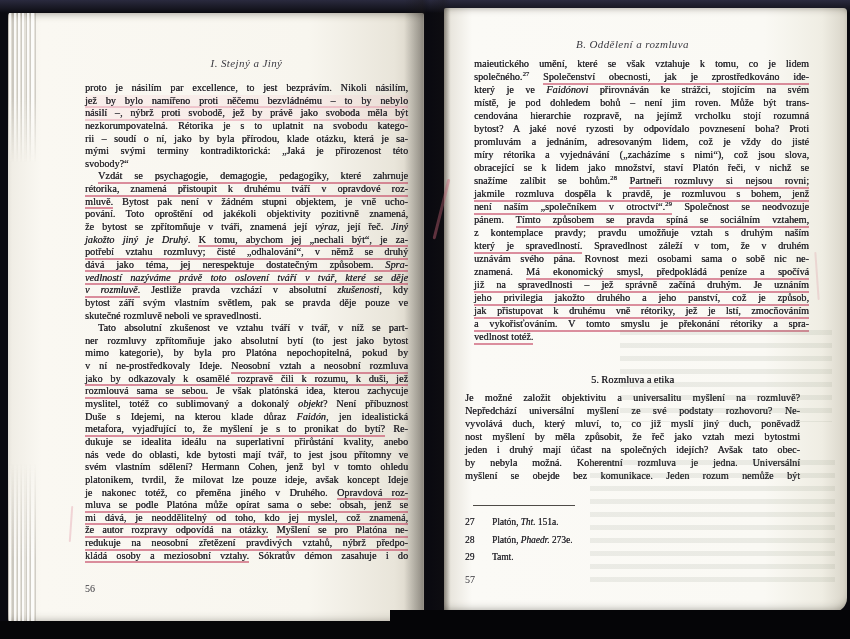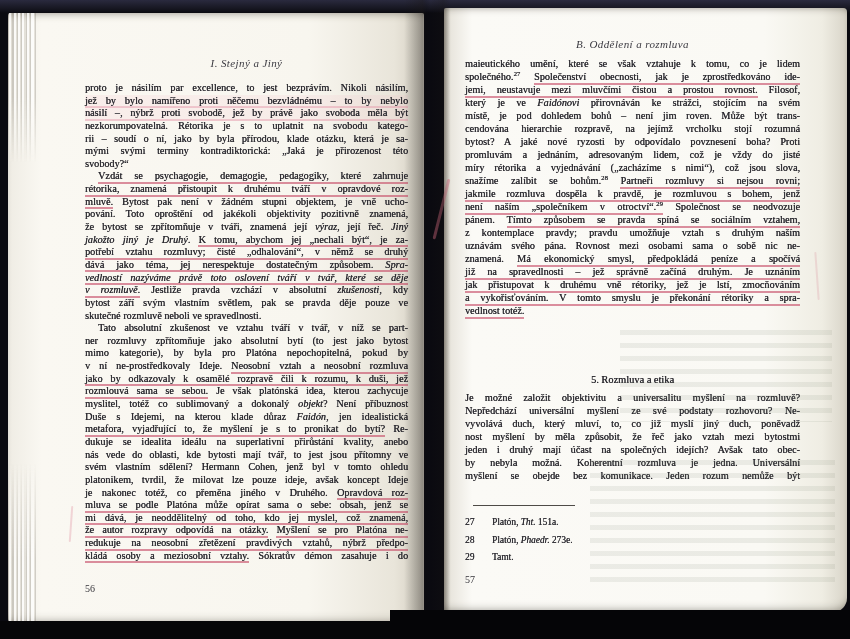--- a/index.html
+++ b/index.html
@@ -95,38 +95,40 @@
         <div class="line"><span class="ul">mi dává, je neoddělitelný od toho, kdo jej myslel, což znamená,</span></div>
         <div class="line"><span class="ul">že autor rozpravy odpovídá na otázky.</span> <span class="ul">Myšlení se pro Platóna ne-</span></div>
         <div class="line"><span class="ul">redukuje na neosobní zřetězení pravdivých vztahů, nýbrž předpo-</span></div>
         <div class="line"><span class="ul">kládá osoby a meziosobní vztahy.</span> Sókratův démon zasahuje i do</div>
       </div>
     <div class="page-number" style="left:77px;top:570px;width:323px;">56</div>
   </div>
 
   <div class="page lh-right" id="page-right">
     <div class="running-header" style="left:21px;top:30px;width:335px;">B. Oddělení a rozmluva</div>
-    <div class="body-block" id="right-body-a" style="left:21px;top:50px;width:335px;">
+    <div class="body-block" id="right-body-a" style="left:30px;top:50px;width:335px;">
         <div class="line">maieutického umění, které se však vztahuje k tomu, co je lidem</div>
         <div class="line">společného.<sup>27</sup> <span class="ul">Společenství obecnosti, jak je zprostředkováno ide-</span></div>
-        <div class="line"><span class="ul">jemi, neustavuje mezi mluvčími čistou a prostou rovnost.</span> Filosof,</div>
         <div class="line">který je ve <i>Faidónovi</i> přirovnáván ke strážci, stojícím na svém</div>
         <div class="line">místě, je pod dohledem bohů – není jim roven. Může být trans-</div>
         <div class="line">cendována hierarchie rozpravě, na jejímž vrcholku stojí rozumná</div>
         <div class="line">bytost? A jaké nové ryzosti by odpovídalo povznesení boha? Proti</div>
         <div class="line">promluvám a jednáním, adresovaným lidem, což je vždy do jisté</div>
         <div class="line">míry rétorika a vyjednávání („zacházíme s nimi“), což jsou slova,</div>
+        <div class="line">obracející se k lidem jako množství, staví Platón řeči, v nichž se</div>
         <div class="line">snažíme zalíbit se bohům.<sup>28</sup> <span class="ul">Partneři rozmluvy si nejsou rovni;</span></div>
         <div class="line"><span class="ul">jakmile rozmluva dospěla k pravdě, je rozmluvou s bohem, jenž</span></div>
         <div class="line"><span class="ul">není naším „společníkem v otroctví“.<sup>29</sup></span> Společnost se neodvozuje</div>
         <div class="line">pánem. <span class="ul">Tímto způsobem se pravda spíná se sociálním vztahem,</span></div>
         <div class="line">z kontemplace pravdy; pravdu umožňuje vztah s druhým naším</div>
+        <div class="line"><span class="ul">který je spravedlností.</span> Spravedlnost záleží v tom, že v druhém</div>
         <div class="line">uznávám svého pána. Rovnost mezi osobami sama o sobě nic ne-</div>
         <div class="line">znamená. <span class="ul">Má ekonomický smysl, předpokládá peníze a spočívá</span></div>
         <div class="line"><span class="ul">již na spravedlnosti – jež správně začíná druhým. Je uznáním</span></div>
+        <div class="line"><span class="ul">jeho privilegia jakožto druhého a jeho panství, což je způsob,</span></div>
         <div class="line"><span class="ul">jak přistupovat k druhému vně rétoriky, jež je lstí, zmocňováním</span></div>
         <div class="line"><span class="ul">a vykořisťováním. V tomto smyslu je překonání rétoriky a spra-</span></div>
         <div class="line end"><span class="ul">vedlnost totéž.</span></div>
       </div>
     <div class="subheading" style="left:21px;top:366px;width:335px;">5. Rozmluva a etika</div>
     <div class="body-block" id="right-body-b" style="left:21px;top:384px;width:335px;">
         <div class="line">Je možné založit objektivitu a universalitu myšlení na rozmluvě?</div>
         <div class="line">Nepředchází universální myšlení ze své podstaty rozhovoru? Ne-</div>
         <div class="line">vyvolává duch, který mluví, to, co již myslí jiný duch, poněvadž</div>
         <div class="line">nost myšlení by měla způsobit, že řeč jako vztah mezi bytostmi</div>

